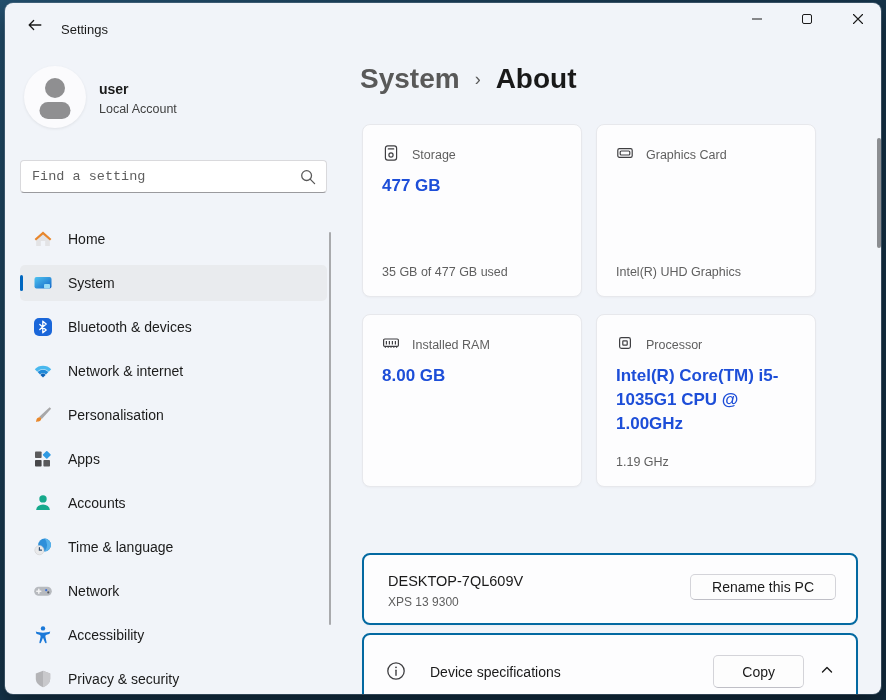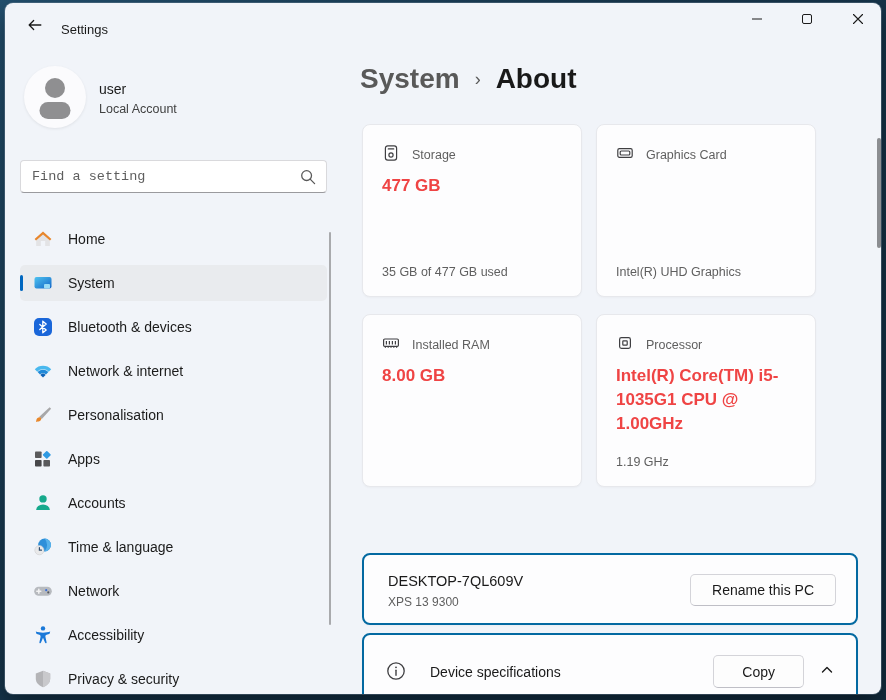--- a/index.html
+++ b/index.html
@@ -19,21 +19,21 @@
   .back-btn { position:absolute; left:15px; top:11px; width:30px; height:26px;
     display:flex; align-items:center; justify-content:center; border-radius:4px; cursor:pointer; }
   .app-title { position:absolute; left:56px; top:19px; font-size:13px; color:#1b1b1b; }
   .cap-btn { position:absolute; top:0; width:46px; height:34px;
     display:flex; align-items:center; justify-content:center; cursor:pointer; }
   .cap-min { left:729px; } .cap-max { left:779px; } .cap-close { left:830px; }
   
   .avatar { position:absolute; left:19px; top:63px; width:62px; height:62px;
     border-radius:50%; background:#fbfbfd; box-shadow:0 1px 3px rgba(0,0,0,.08);
     display:flex; align-items:center; justify-content:center; }
-  .profile-name { position:absolute; left:94px; top:78px; font-size:14px; font-weight:normal; }
+  .profile-name { position:absolute; left:94px; top:78px; font-size:14px; font-weight:bold; }
   .profile-type { position:absolute; left:94px; top:99px; font-size:12.5px; color:#414141; }
   
   .search-box { position:absolute; left:15px; top:157px; width:307px; height:33px;
     background:#ffffff; border:1px solid #d9d9dc; border-bottom:1.5px solid #9a9a9e;
     border-radius:4px; }
   .search-box input { width:100%; height:100%; border:none; outline:none; background:transparent;
     font-family:Liberation Mono, monospace; font-size:13.5px; color:#1b1b1b; padding:0 50px 0 11px; }
   .search-box input::placeholder { color:#5e5e5e; }
   .search-glyph { position:absolute; right:9px; top:7px; }
   
@@ -54,31 +54,31 @@
   .crumb-sep { font-size:18px; color:#5a5a5a; margin:0 15px; position:relative; top:-3px; }
   .crumb-current { font-size:28px; font-weight:bold; color:#191919; }
   .stat-grid { position:absolute; left:357px; top:121px; display:grid;
     grid-template-columns:220px 220px; column-gap:14px; row-gap:17px; }
   .stat-card { position:relative; height:173px; background:#fdfdfe;
     border:1px solid #e7e8ec; border-radius:8px; box-shadow:0 1px 2px rgba(0,0,0,.03); }
   .stat-head { position:absolute; left:19px; top:19px; display:flex; align-items:center; gap:12px;
     color:#5f5f5f; font-size:12.5px; }
   .stat-head svg, .info-badge svg { stroke:#3f3f42; fill:none; stroke-width:1.2; }
   .stat-value { position:absolute; left:19px; right:18px; top:49px;
-    font-size:17px; font-weight:bold; color:#ef4444; line-height:24px; }
+    font-size:17px; font-weight:bold; color:#1d4ed8; line-height:24px; }
   .stat-foot { position:absolute; left:19px; bottom:17px; color:#5f5f5f; font-size:12.5px; }
   .row-card { position:absolute; left:357px; width:496px; background:#fdfdfe;
     border:2px solid #0369a1; border-radius:8px; box-shadow:0 1px 2px rgba(0,0,0,.03); }
   .device-card { top:550px; height:72px; }
   .device-name { position:absolute; left:24px; top:18px; font-size:14.5px; color:#1a1a1a; }
   .device-model { position:absolute; left:24px; top:40px; font-size:12px; color:#5f5f5f;text-align:center; }
   .win-btn { position:absolute; background:#fdfdfd; border:1px solid #d4d4d9;
     border-bottom-color:#bfbfc6; border-radius:5px; font-family:"Liberation Sans",sans-serif;
     font-size:14px; color:#1a1a1a; cursor:pointer; }
-  .rename-btn { right:20px; top:19px; height:32px; padding:0 21px; }
+  .rename-btn { right:20px; top:19px; height:26px; padding:0 21px; }
   .specs-card { top:630px; height:78px; }
   .info-badge { position:absolute; left:21px; top:25px; width:22px; height:22px; }
   .specs-title { position:absolute; left:66px; top:29px; font-size:14px; color:#1a1a1a; }
   .copy-btn { right:52px; top:20px; height:33px; padding:0 28px; }
   .expander { position:absolute; right:16px; top:24px; width:26px; height:26px;
     display:flex; align-items:center; justify-content:center; cursor:pointer; border-radius:4px; }
   .main-scrollbar { position:absolute; left:872px; top:135px; width:4px; height:110px;
     background:#8b8d91; border-radius:2px; }
 </style>
 </head>

